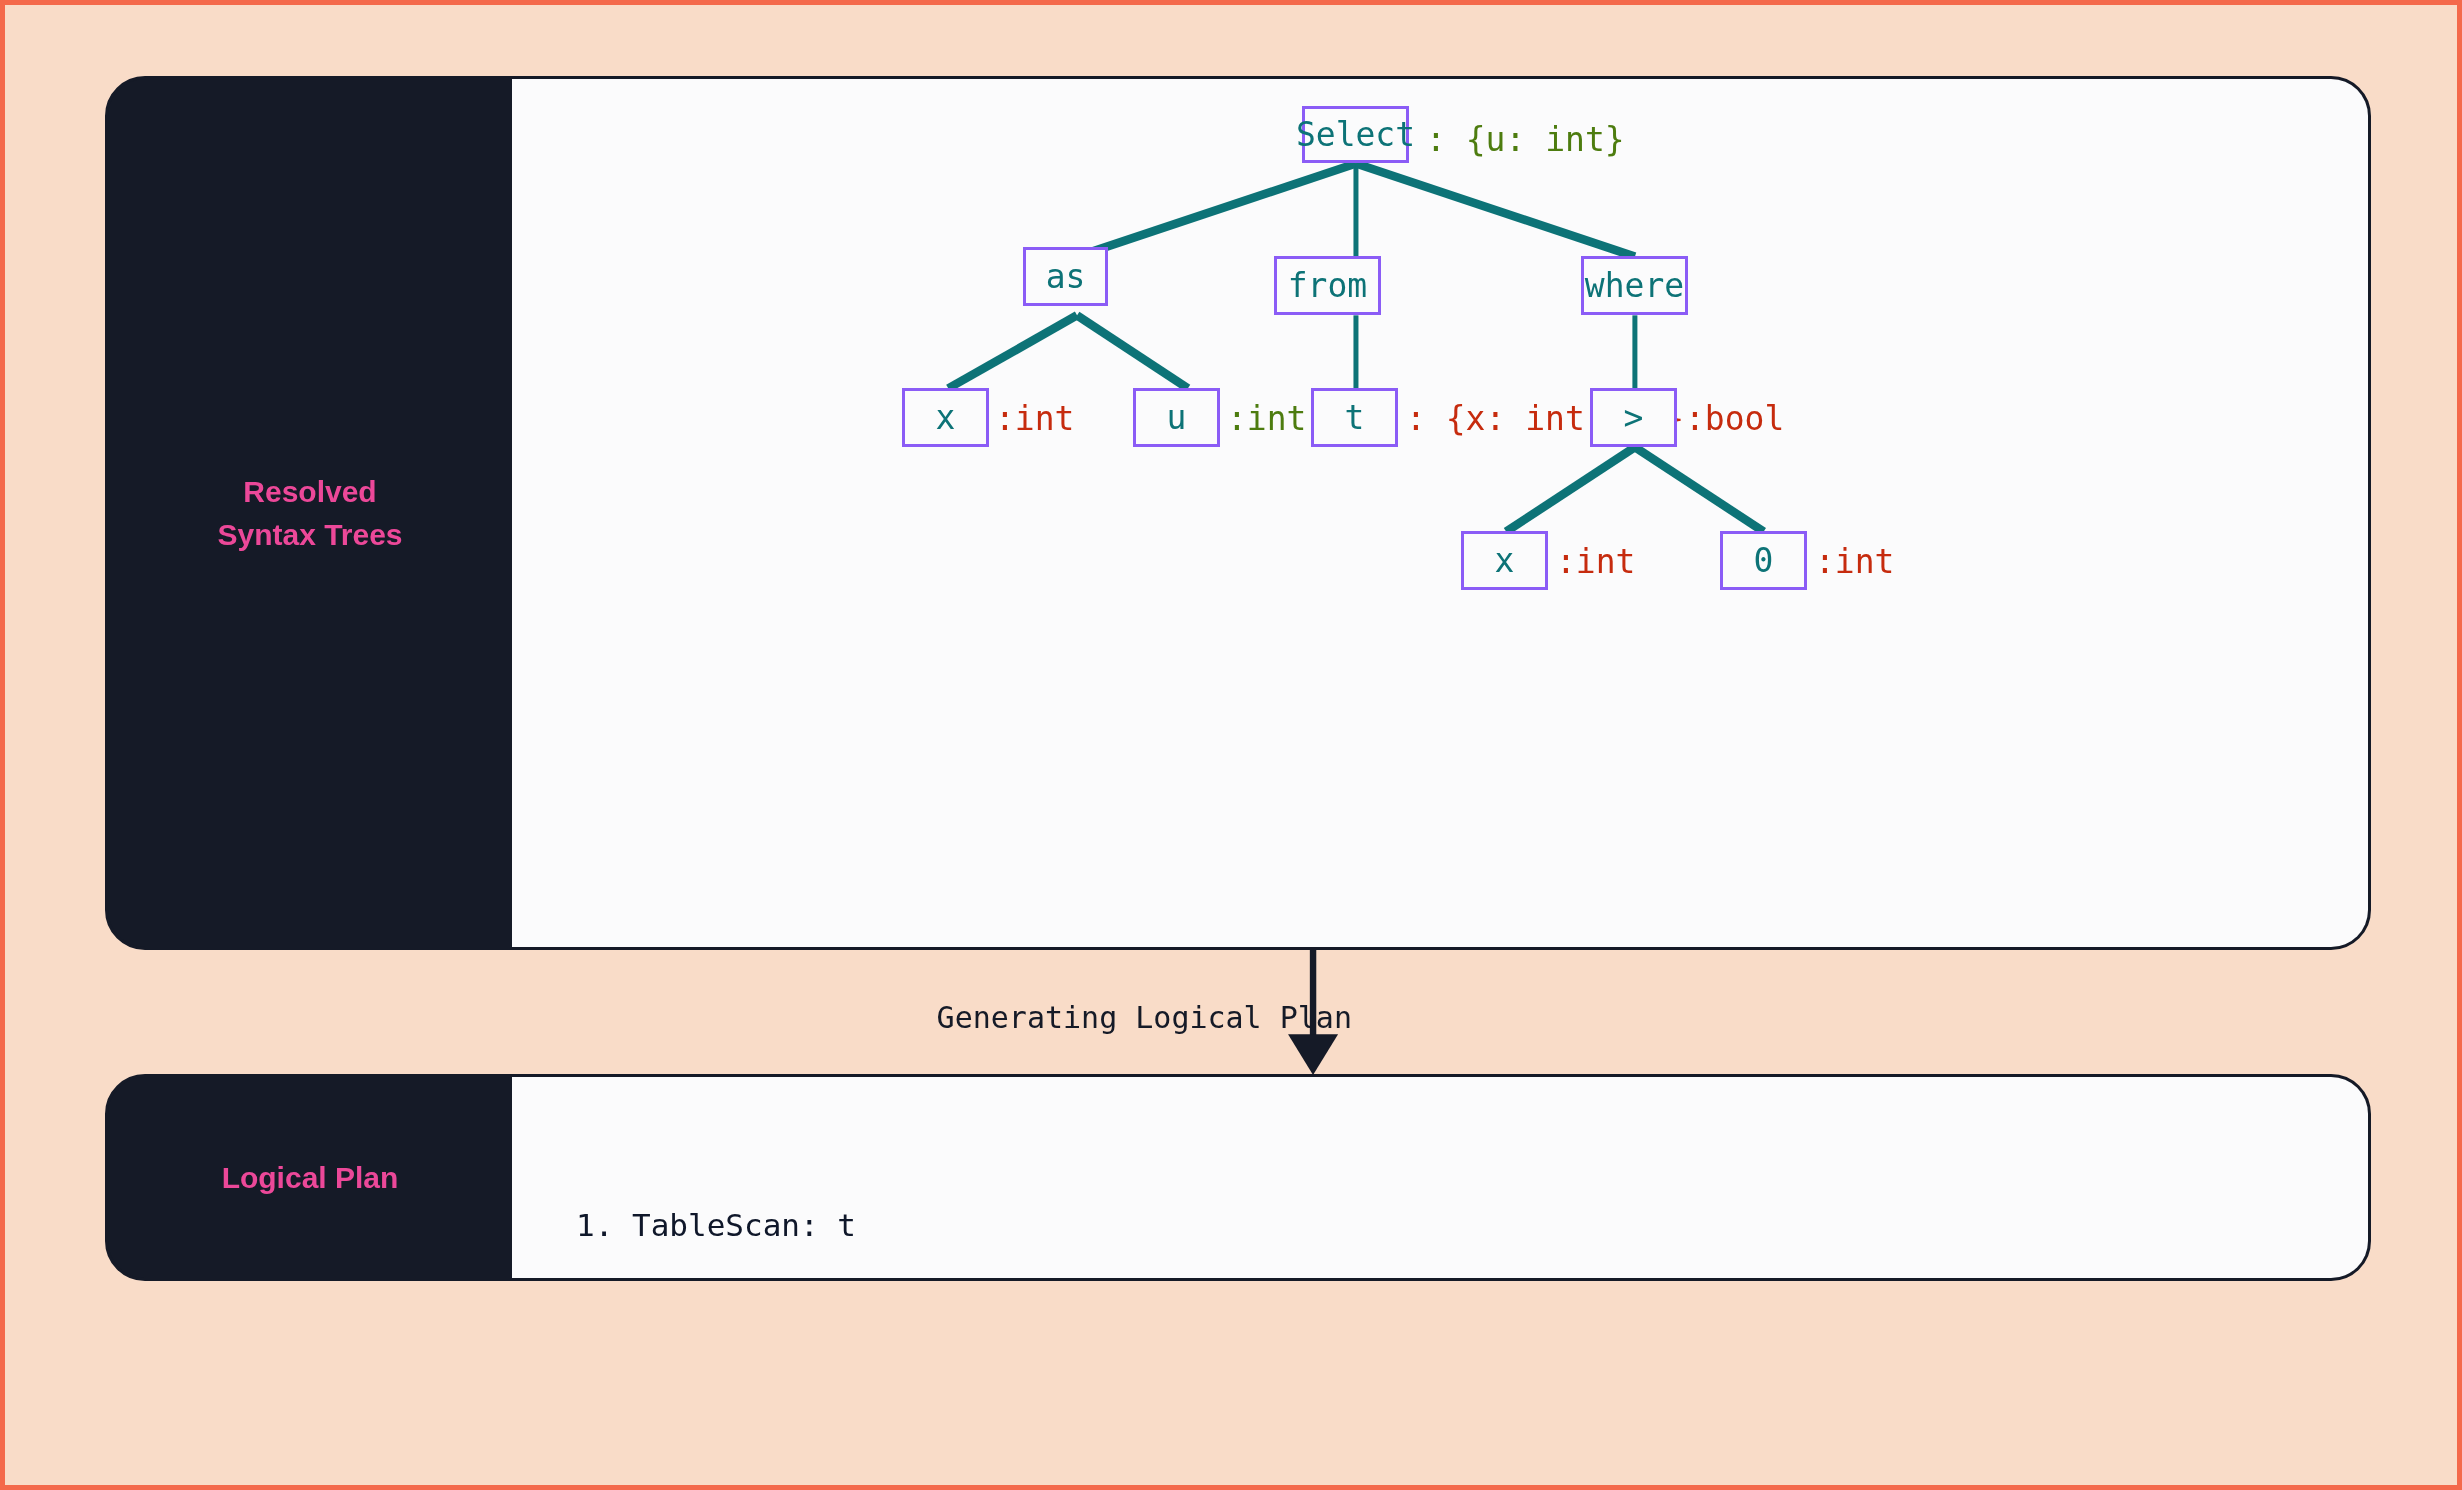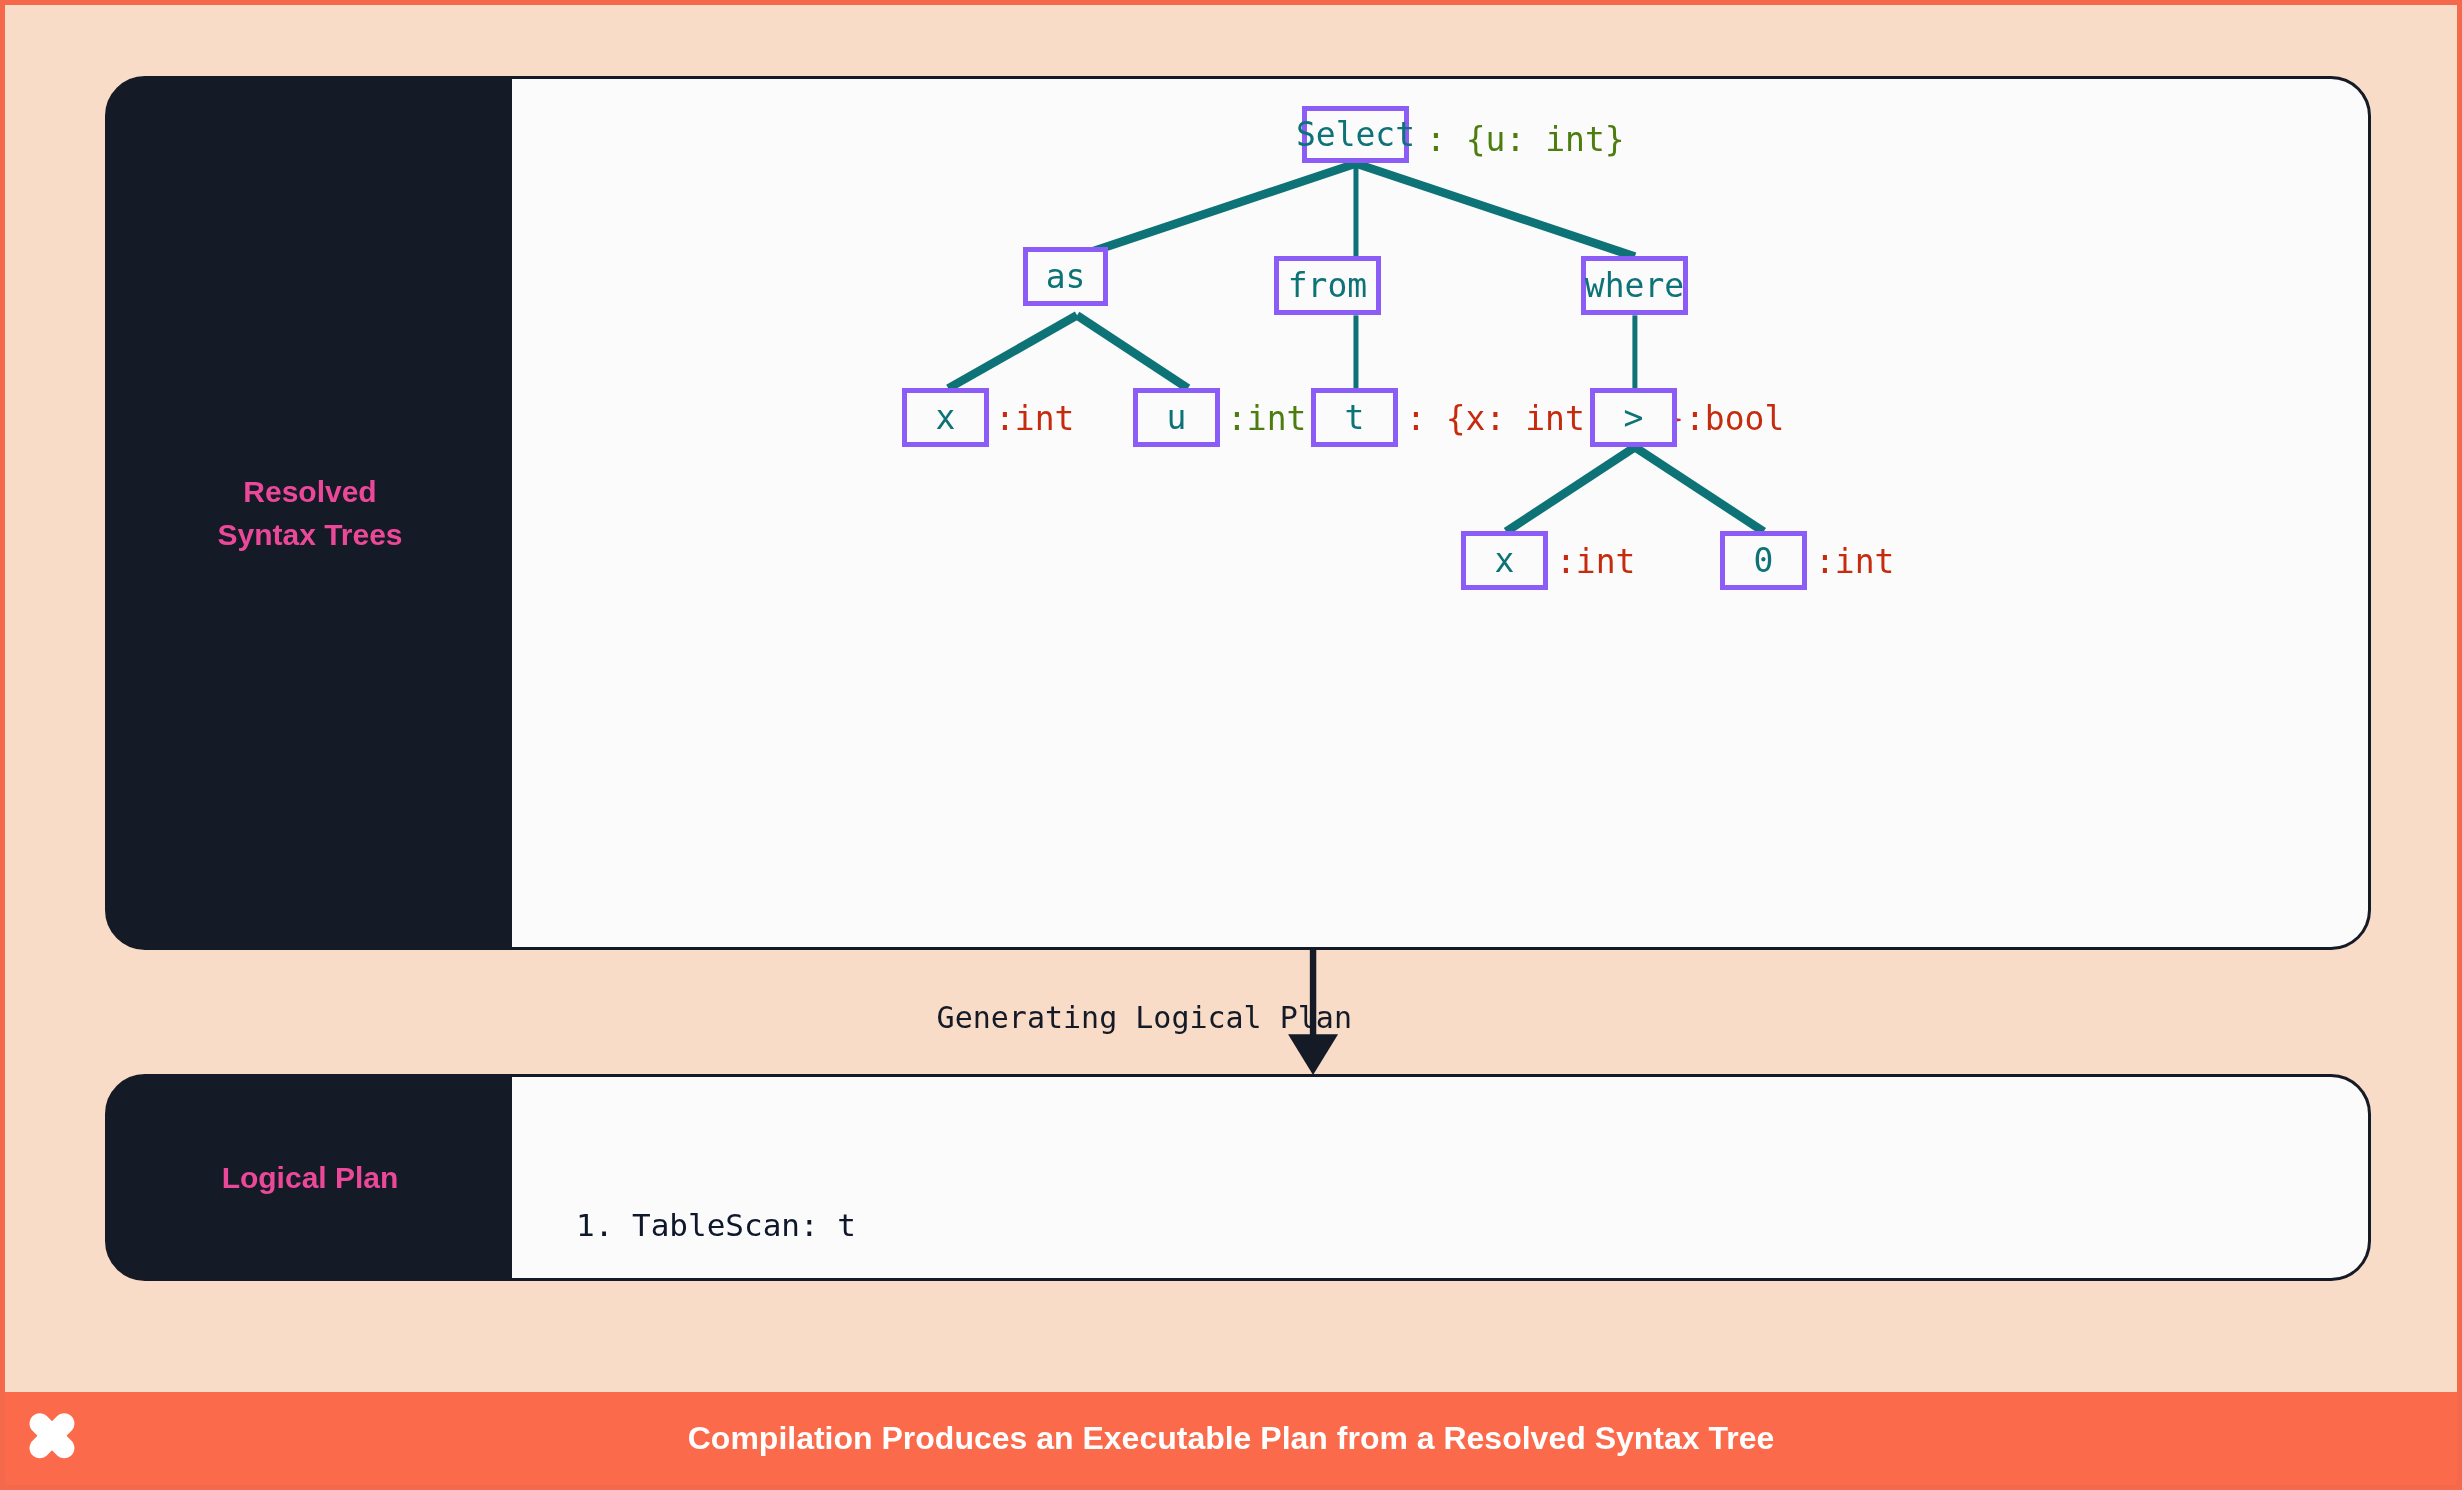--- a/index.html
+++ b/index.html
@@ -71,21 +71,21 @@
   
   .tree-svg {
     position: absolute;
     left: 0; top: 0;
     width: 100%;
     height: 100%;
     pointer-events: none;
   }
   .node {
     position: absolute;
-    border: 5px solid #8b5cf6;
+    border: 3px solid #8b5cf6;
     background: #FBFBFC;
     box-sizing: border-box;
     display: flex;
     align-items: center;
     justify-content: center;
     font-family: "DejaVu Sans Mono", monospace;
     color: #0D7377;
     font-size: 33px;
     z-index: 2;
   }
@@ -254,29 +254,15 @@
     <div class="stage-label">Logical Plan</div>
     <div class="stage-body">
       <div class="plan-code">
         <div>1. TableScan: t</div>
         
         
       </div>
     </div>
   </div>
 
-  <div id="footer">
-    <div id="footer-logo">
-      <svg width="66" height="66" viewBox="0 0 100 100">
-        <path fill="#ffffff" d="M20.5 15.5 C26.5 9.5 36.5 9.5 42.5 15.5 L50 23 L57.5 15.5
-                 C63.5 9.5 73.5 9.5 79.5 15.5 C85.5 21.5 85.5 31.5 79.5 37.5
-                 L72 45 L79.5 52.5 C85.5 58.5 85.5 68.5 79.5 74.5
-                 C73.5 80.5 63.5 80.5 57.5 74.5 L50 67 L42.5 74.5
-                 C36.5 80.5 26.5 80.5 20.5 74.5 C14.5 68.5 14.5 58.5 20.5 52.5
-                 L28 45 L20.5 37.5 C14.5 31.5 14.5 21.5 20.5 15.5 Z
-                 M50 38 L57 45 L50 52 L43 45 Z"></path>
-      </svg>
-    </div>
-    <div id="footer-title">Compilation Produces an Executable Plan from a Resolved Syntax Tree</div>
-  </div>
 
 </div>
 
 
 </body></html>

